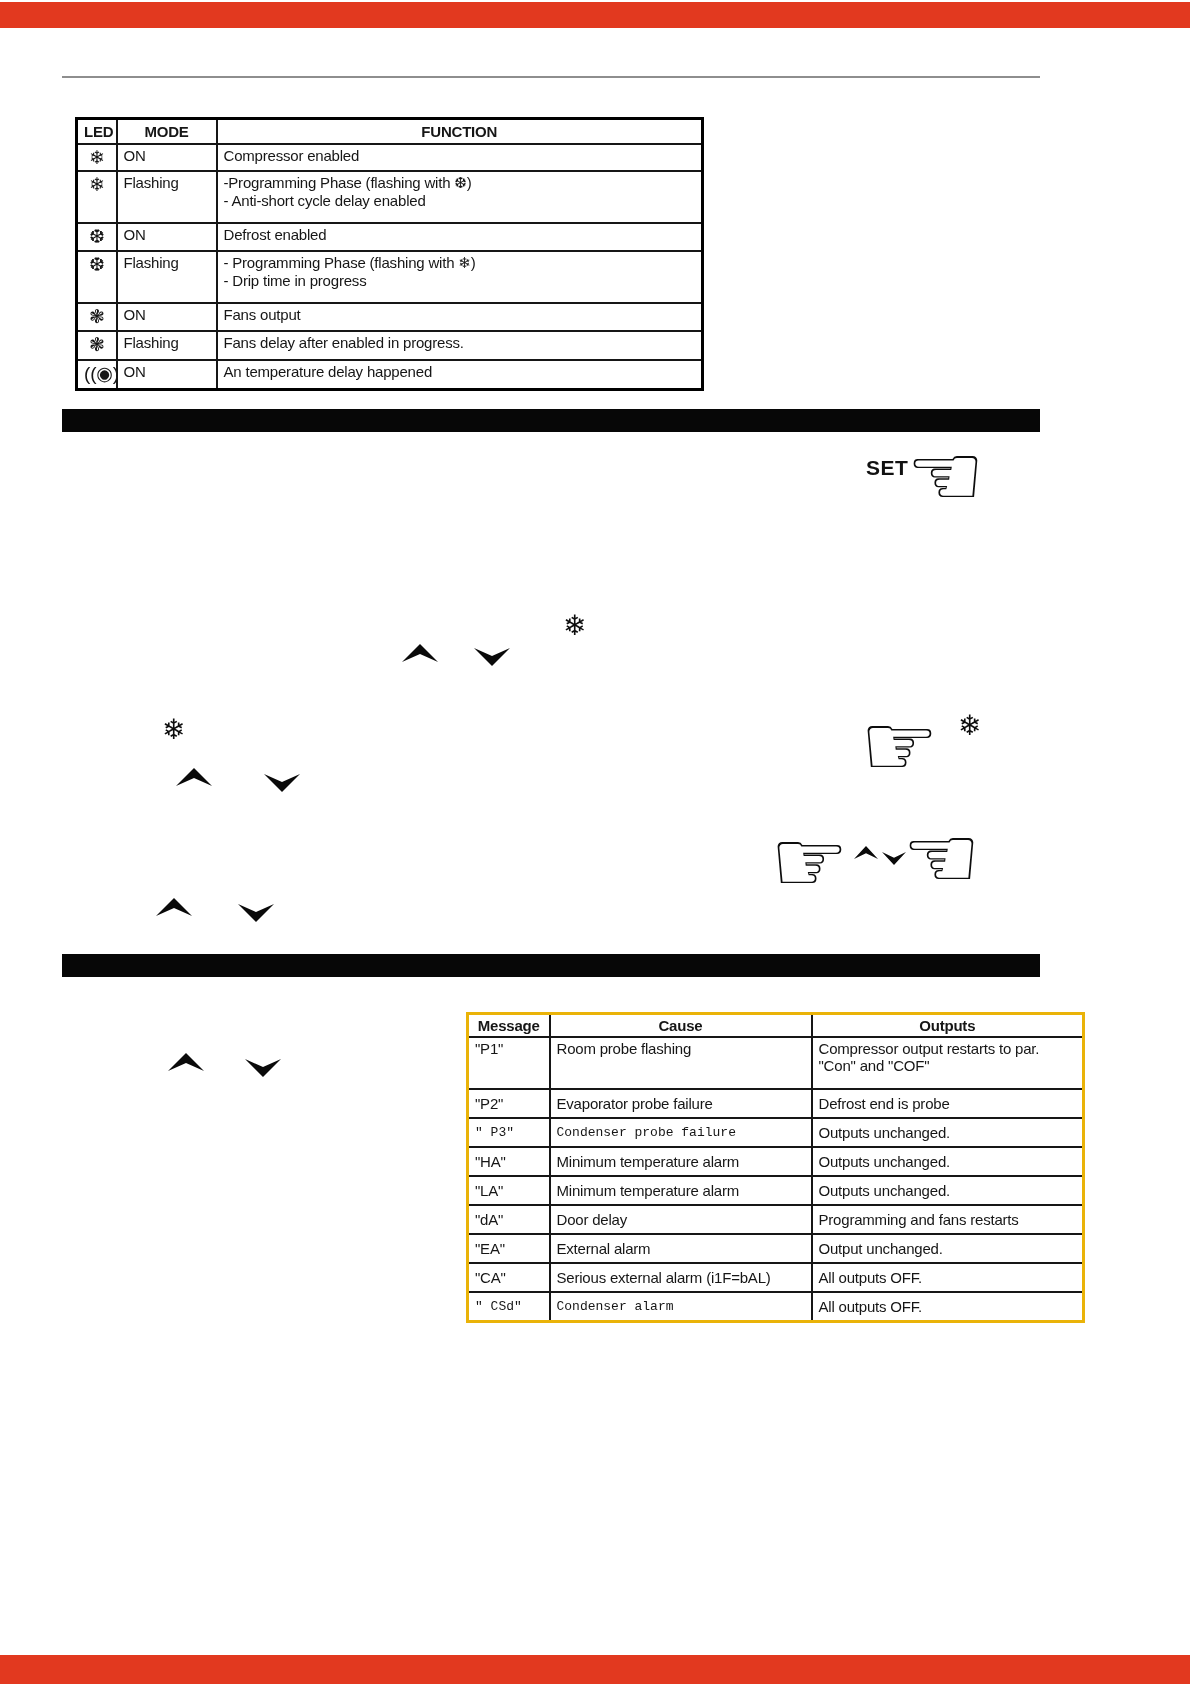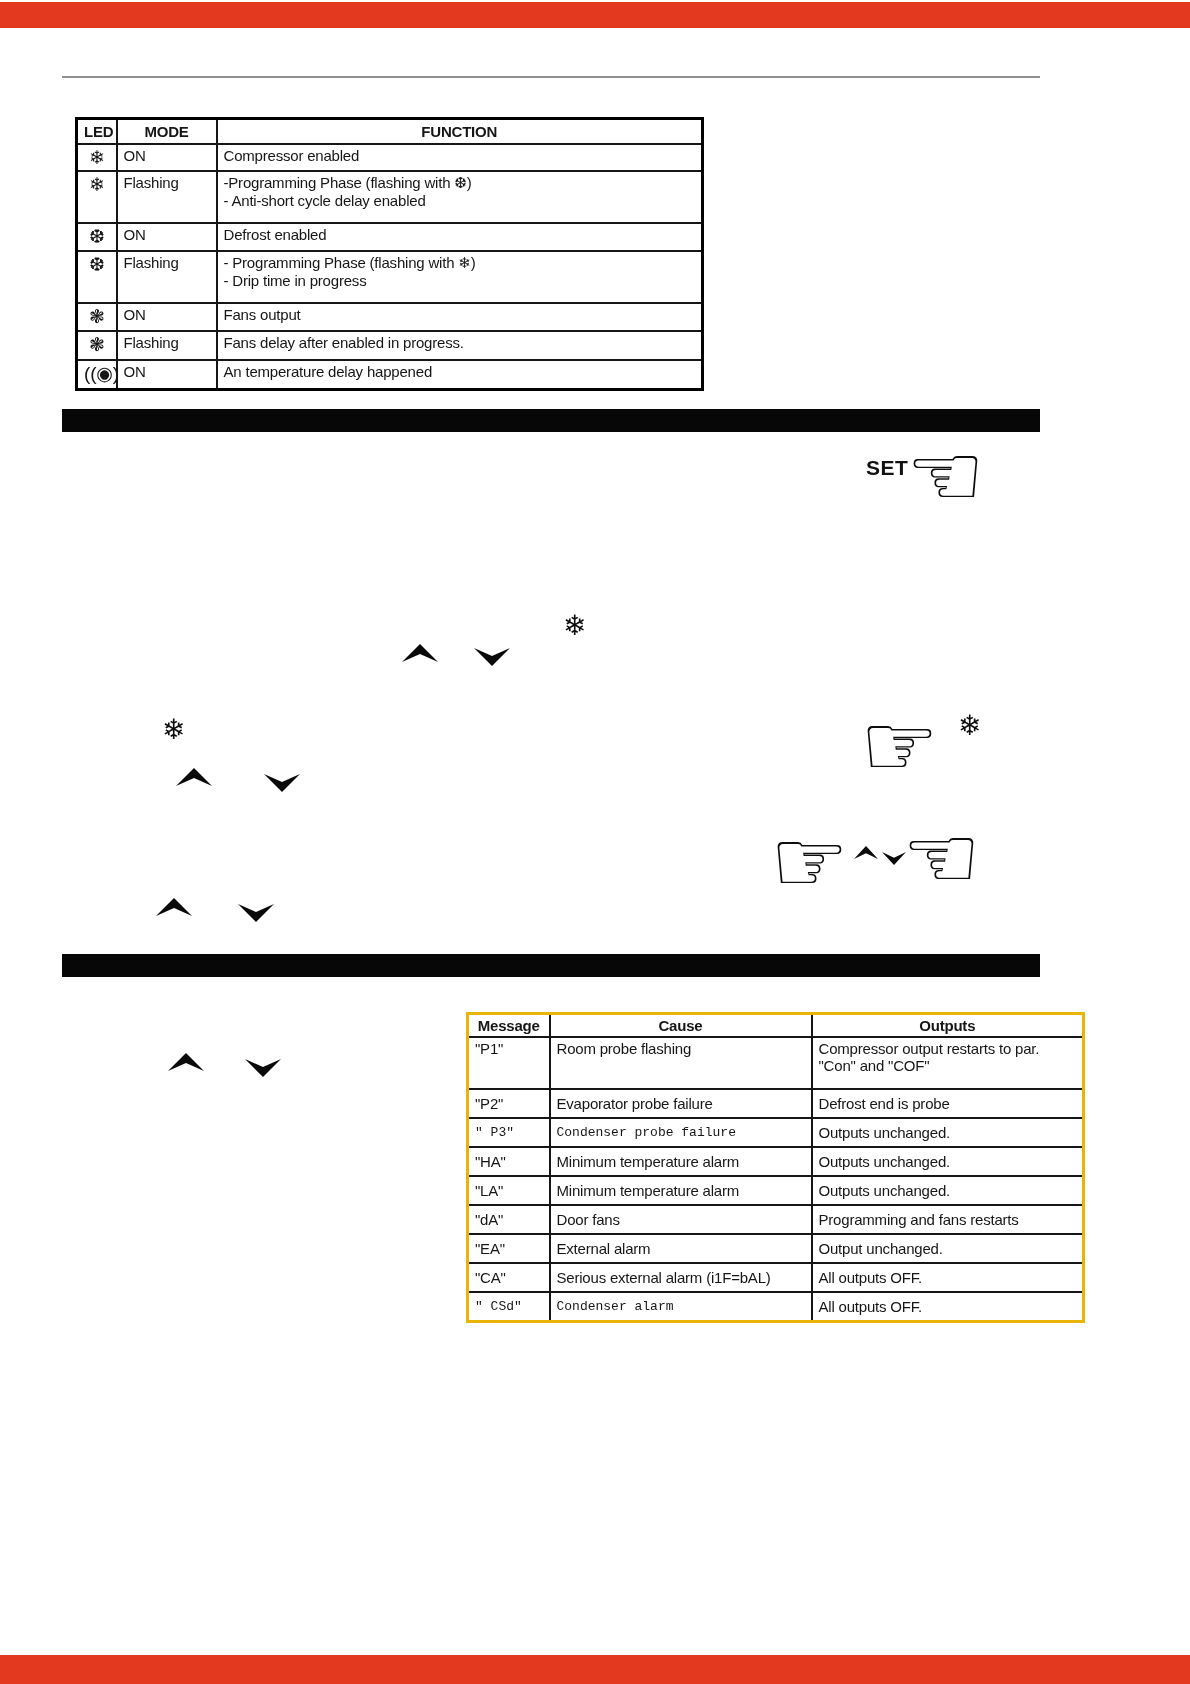--- a/index.html
+++ b/index.html
@@ -171,21 +171,21 @@
         <td>Minimum temperature alarm</td>
         <td>Outputs unchanged.</td>
       </tr>
       <tr class="h29">
         <td>"LA"</td>
         <td>Minimum temperature alarm</td>
         <td>Outputs unchanged.</td>
       </tr>
       <tr class="h29">
         <td>"dA"</td>
-        <td>Door fans</td>
+        <td>Door delay</td>
         <td>Programming and fans restarts</td>
       </tr>
       <tr class="h29">
         <td>"EA"</td>
         <td>External alarm</td>
         <td>Output unchanged.</td>
       </tr>
       <tr class="h29">
         <td>"CA"</td>
         <td>Serious external alarm (i1F=bAL)</td>

